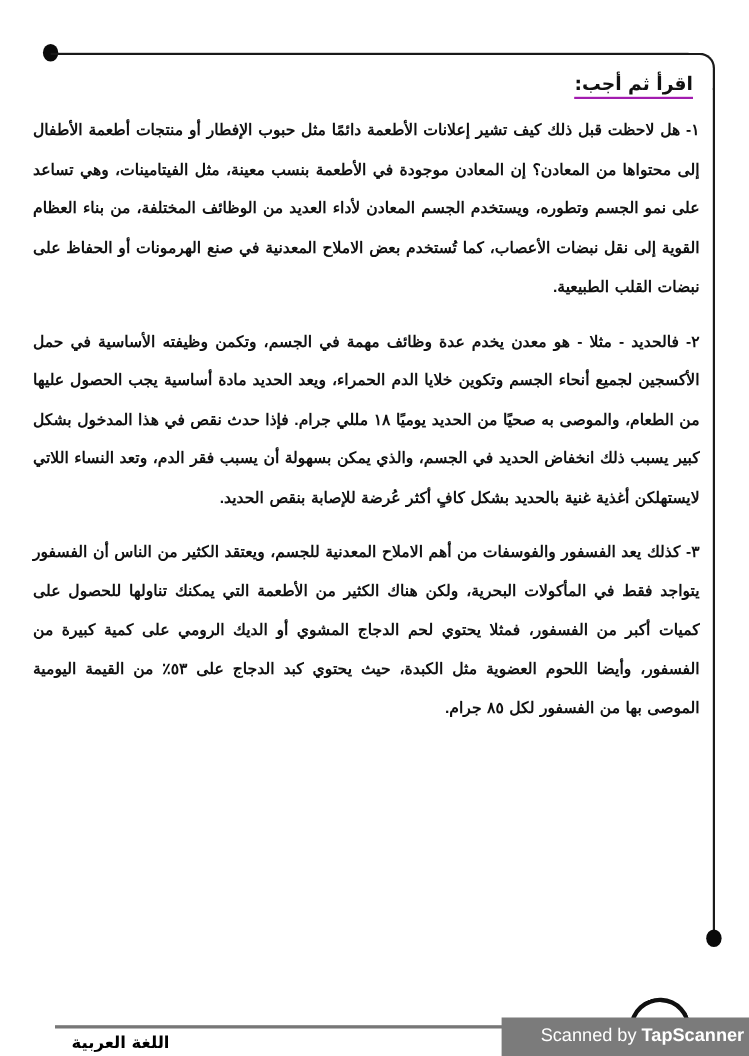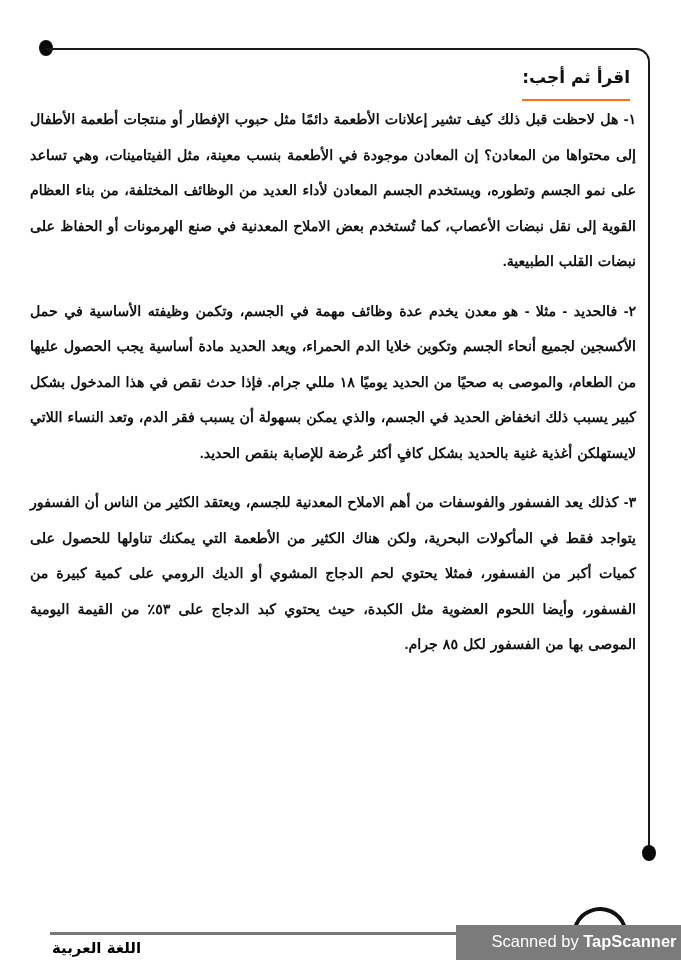--- a/index.html
+++ b/index.html
@@ -64,22 +64,22 @@
     }
     .heading {
       font-family: "DejaVu Sans", sans-serif;
       font-weight: bold;
       font-size: 17px;
       margin: 0;
       padding: 0 6px 0 0;
       line-height: 30px;
     }
     .heading span {
-      border-bottom: 2px solid #f97316;
-      padding-bottom: 12px;
+      border-bottom: 2px solid #a21caf;
+      padding-bottom: 1px;
     }
     .para {
       font-family: Liberation Sans, sans-serif;
       font-weight: bold;
       font-size: 14.2px;
       line-height: 35.5px;
       margin: 10px 0 0 0;
       text-align-last: right;
       word-spacing: 1px;
     }
@@ -89,21 +89,21 @@
     .footer-rule {
       position: absolute;
       left: 50px;
       top: 932px;
       width: 420px;
       height: 3px;
       background: #777777;
     }
     .footer-title {
       position: absolute;
-      left: 52px;
+      left: 65px;
       top: 938px;
       direction: rtl;
       font-family: "DejaVu Sans", sans-serif;
       font-weight: bold;
       font-size: 15px;
       color: #000;
       line-height: 20px;
     }
     .page-circle {
       position: absolute;

